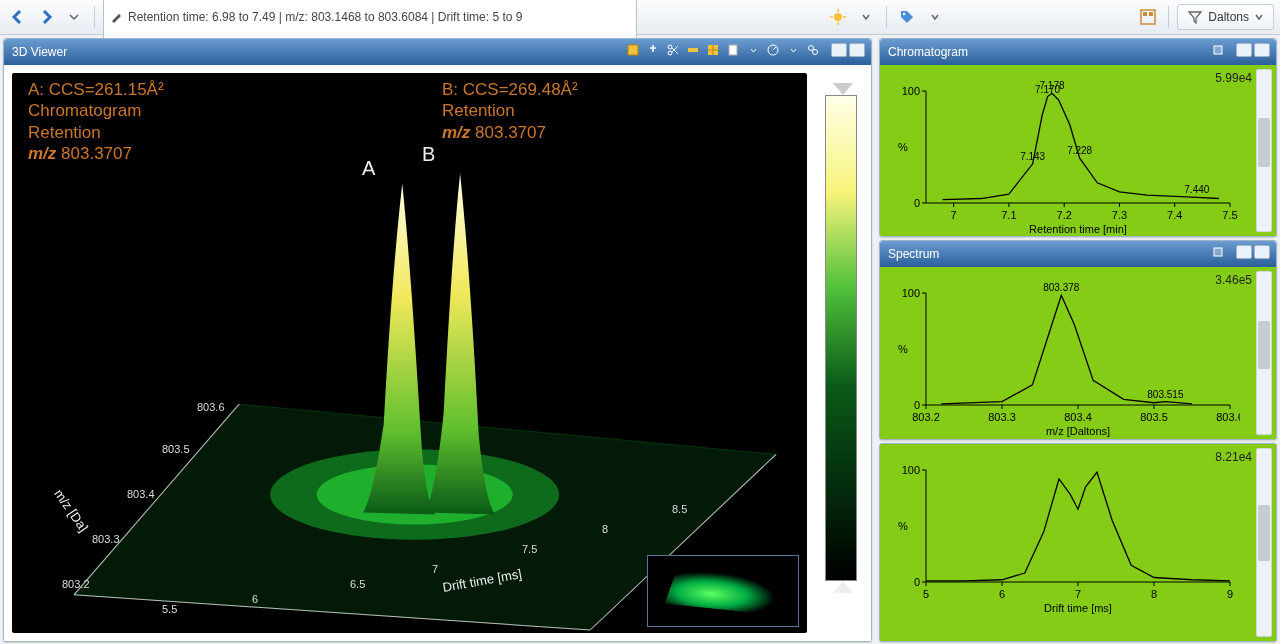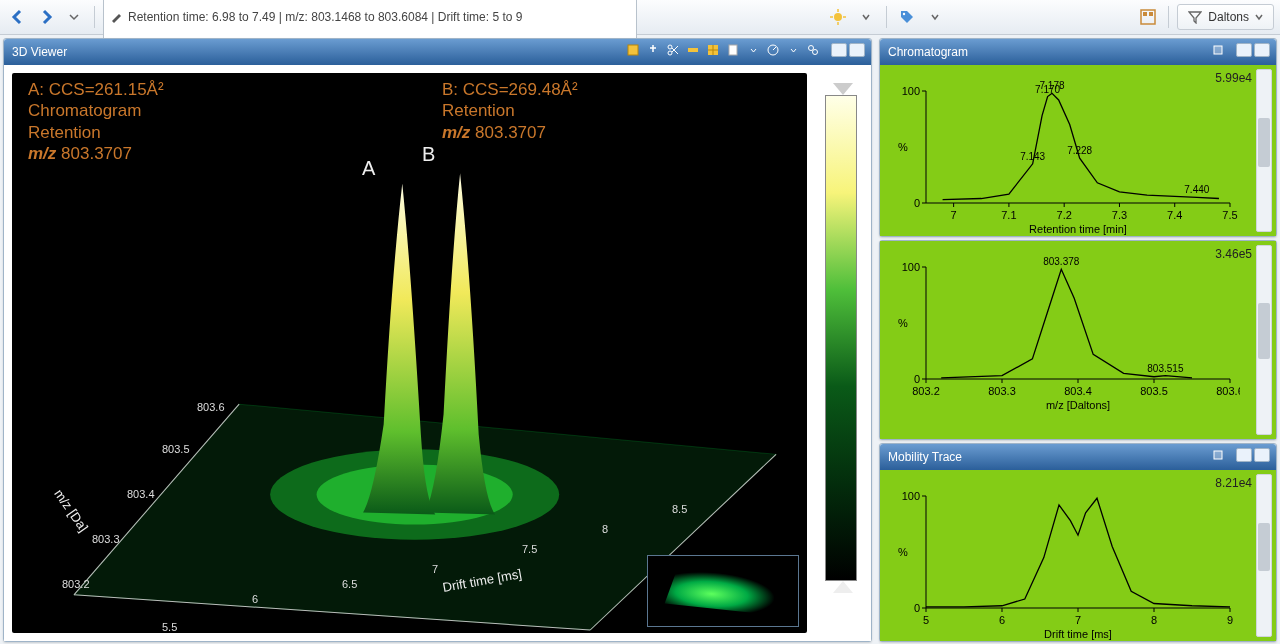--- a/index.html
+++ b/index.html
@@ -214,23 +214,23 @@
 
             <line x1="60" y1="520" x2="560" y2="555" stroke="#bbb" stroke-width="1"></line>
             <line x1="560" y1="555" x2="740" y2="380" stroke="#bbb" stroke-width="1"></line>
             <line x1="60" y1="520" x2="220" y2="330" stroke="#bbb" stroke-width="1"></line>
           </svg>
           
           <div class="peak-label" style="left:350px;top:84px;color:#eee">A</div>
           <div class="peak-label" style="left:410px;top:70px;color:#eee">B</div>
           
           <div class="axis-label" style="left:430px;top:500px;transform:rotate(-10deg)">Drift time [ms]</div>
-          <div class="tick" style="left:150px;top:548px">5.5</div>
+          <div class="tick" style="left:150px;top:530px">5.5</div>
           <div class="tick" style="left:240px;top:520px">6</div>
-          <div class="tick" style="left:330px;top:505px">6.5</div>
+          <div class="tick" style="left:338px;top:505px">6.5</div>
           <div class="tick" style="left:420px;top:490px">7</div>
           <div class="tick" style="left:510px;top:470px">7.5</div>
           <div class="tick" style="left:590px;top:450px">8</div>
           <div class="tick" style="left:660px;top:430px">8.5</div>
           
           <div class="axis-label" style="left:35px;top:430px;transform:rotate(55deg)">m/z [Da]</div>
           <div class="tick" style="left:50px;top:505px">803.2</div>
           <div class="tick" style="left:80px;top:460px">803.3</div>
           <div class="tick" style="left:115px;top:415px">803.4</div>
           <div class="tick" style="left:150px;top:370px">803.5</div>
@@ -306,20 +306,34 @@
             <text x="195.65818181818162" y="85.19999999999999" text-anchor="middle" font-size="10">7.228</text>
             <text x="312.83636363636384" y="124.4" text-anchor="middle" font-size="10">7.440</text>
           </svg>
         <div class="scroll">
             <div class="thumb"></div>
           </div>
       </div>
     </div>
 
     <div class="panel chart-panel">
+      <div class="phead">
+        <span>Spectrum</span>
+        <div class="htools">
+            <div class="hicon">
+              <svg width="12" height="12">
+                <rect x="2" y="2" width="8" height="8" fill="#fff" fill-opacity=".3" stroke="#fff"></rect>
+              </svg>
+            </div>
+            <div class="winctl">
+              <div class="wc"></div>
+              <div class="wc"></div>
+            </div>
+          </div>
+      </div>
       <div class="pbody chart-body">
         <div class="intensity">3.46e5</div>
         <svg class="chart" id="chart-spectrum" width="356" height="168">
             <line x1="42" y1="22" x2="42" y2="134" stroke="#000"></line>
             <line x1="42" y1="134" x2="346" y2="134" stroke="#000"></line>
             <line x1="38" y1="134" x2="42" y2="134" stroke="#000"></line>
             <text x="36" y="138" text-anchor="end" font-size="11">0</text>
             <line x1="38" y1="22" x2="42" y2="22" stroke="#000"></line>
             <text x="36" y="26" text-anchor="end" font-size="11">100</text>
             <text x="14" y="82" font-size="11">%</text>
@@ -338,34 +352,20 @@
             <text x="177.28000000000563" y="20.24000000000001" text-anchor="middle" font-size="10">803.378</text>
             <text x="281.3999999999687" y="126.63999999999999" text-anchor="middle" font-size="10">803.515</text>
           </svg>
         <div class="scroll">
             <div class="thumb"></div>
           </div>
       </div>
     </div>
 
     <div class="panel chart-panel">
-      <div class="phead">
-        <span>Mobility Trace</span>
-        <div class="htools">
-            <div class="hicon">
-              <svg width="12" height="12">
-                <rect x="2" y="2" width="8" height="8" fill="#fff" fill-opacity=".3" stroke="#fff"></rect>
-              </svg>
-            </div>
-            <div class="winctl">
-              <div class="wc"></div>
-              <div class="wc"></div>
-            </div>
-          </div>
-      </div>
       <div class="pbody chart-body">
         <div class="intensity">8.21e4</div>
         <svg class="chart" id="chart-mobility" width="356" height="168">
             <line x1="42" y1="22" x2="42" y2="134" stroke="#000"></line>
             <line x1="42" y1="134" x2="346" y2="134" stroke="#000"></line>
             <line x1="38" y1="134" x2="42" y2="134" stroke="#000"></line>
             <text x="36" y="138" text-anchor="end" font-size="11">0</text>
             <line x1="38" y1="22" x2="42" y2="22" stroke="#000"></line>
             <text x="36" y="26" text-anchor="end" font-size="11">100</text>
             <text x="14" y="82" font-size="11">%</text>

